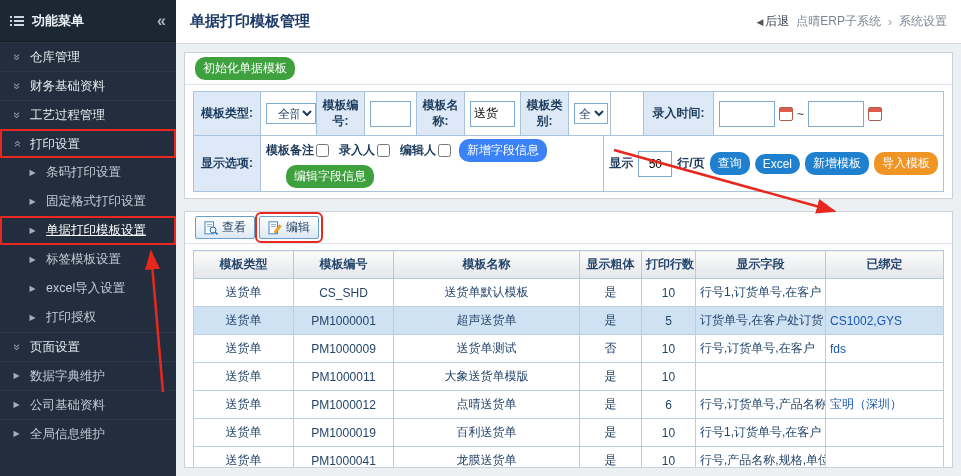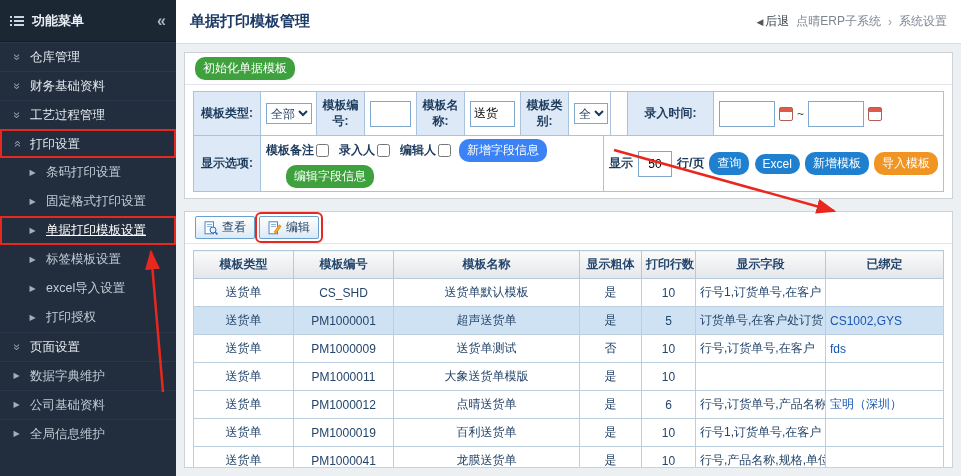--- a/index.html
+++ b/index.html
@@ -53,37 +53,37 @@
 
   
   .form { padding: 6px 8px; }
   .frow { display: flex; align-items: stretch; border: 1px solid #a9c3dc; min-height: 45px; }
   .frow + .frow { border-top: none; }
   .fcell { display: flex; align-items: center; padding: 3px 5px; border-left: 1px solid #a9c3dc; gap: 4px; flex-shrink: 0; }
   .fcell:first-child { border-left: none; }
   .fcell.lab { background: #dde9f6; color: #1c3a5c; font-weight: bold; justify-content: center; text-align: center; line-height: 1.3; }
   .fcell.val { background: #fff; }
   .fcell.grow { flex: 1 1 auto; min-width: 0; }
-  .w42{width:42px}.w48{width:48px}.w52{width:52px}.w56{width:56px}.w66{width:66px}.w86{width:86px}.w230{width:230px}.w340{width:340px}
+  .w42{width:42px}.w48{width:48px}.w52{width:52px}.w56{width:56px}.w66{width:66px}.w86{width:70px}.w230{width:230px}.w340{width:340px}
   .ti { height: 26px; border: 1px solid #7fa8cf; padding: 0 3px; font-size: 12px; font-family: inherit; width: 100%; }
   .ti.date { width: 56px; }
   .ti.rows { width: 34px; text-align: center; }
   .sel { height: 21px; border: 1px solid #7fa8cf; font-size: 12px; font-family: inherit; background: #fff; color: #1c3a5c; }
-  .sel.type { width: 50px; } .sel.cat { width: 36px; }
+  .sel.type { width: 50px; padding-left: 7px; } .sel.cat { width: 36px; }
   .cal { width: 14px; height: 14px; flex-shrink: 0; border: 1px solid #b06050; border-radius: 2px; background: linear-gradient(#e05a4a 0 4px, #fff 4px); display: inline-block; cursor: pointer; }
   .tilde { color: #444; }
 
   .opts { flex-direction: column; align-items: flex-start; justify-content: center; gap: 3px; }
   .optline { display: flex; align-items: center; gap: 8px; }
   .optline.second { margin-left: 20px; }
   .cbx-group { display: flex; align-items: flex-start; gap: 10px; }
   .cbx { display: inline-flex; align-items: center; gap: 2px; color: #1c3a5c; font-weight: bold; cursor: pointer; }
   .cbx input { margin: 0; width: 13px; height: 13px; }
 
-  .actions { justify-content: space-between; gap: 5px; color: #1c3a5c; font-weight: bold; }
+  .actions { justify-content: flex-end; gap: 5px; color: #1c3a5c; font-weight: bold; }
 
   .btn { border: none; border-radius: 10px; color: #fff; font-size: 12px; font-family: inherit; padding: 4px 10px; cursor: pointer; white-space: nowrap; }
   .btn.green  { background: #3ea13e; }
   .btn.blue   { background: #1f80cf; }
   .btn.orange { background: #f09423; }
   .btn.cyan   { background: #3b82f6; }
   .btn.small  { padding: 3px 8px; }
 
   
   .detail-panel { flex: 1; min-height: 0; display: flex; flex-direction: column; overflow: hidden; }

